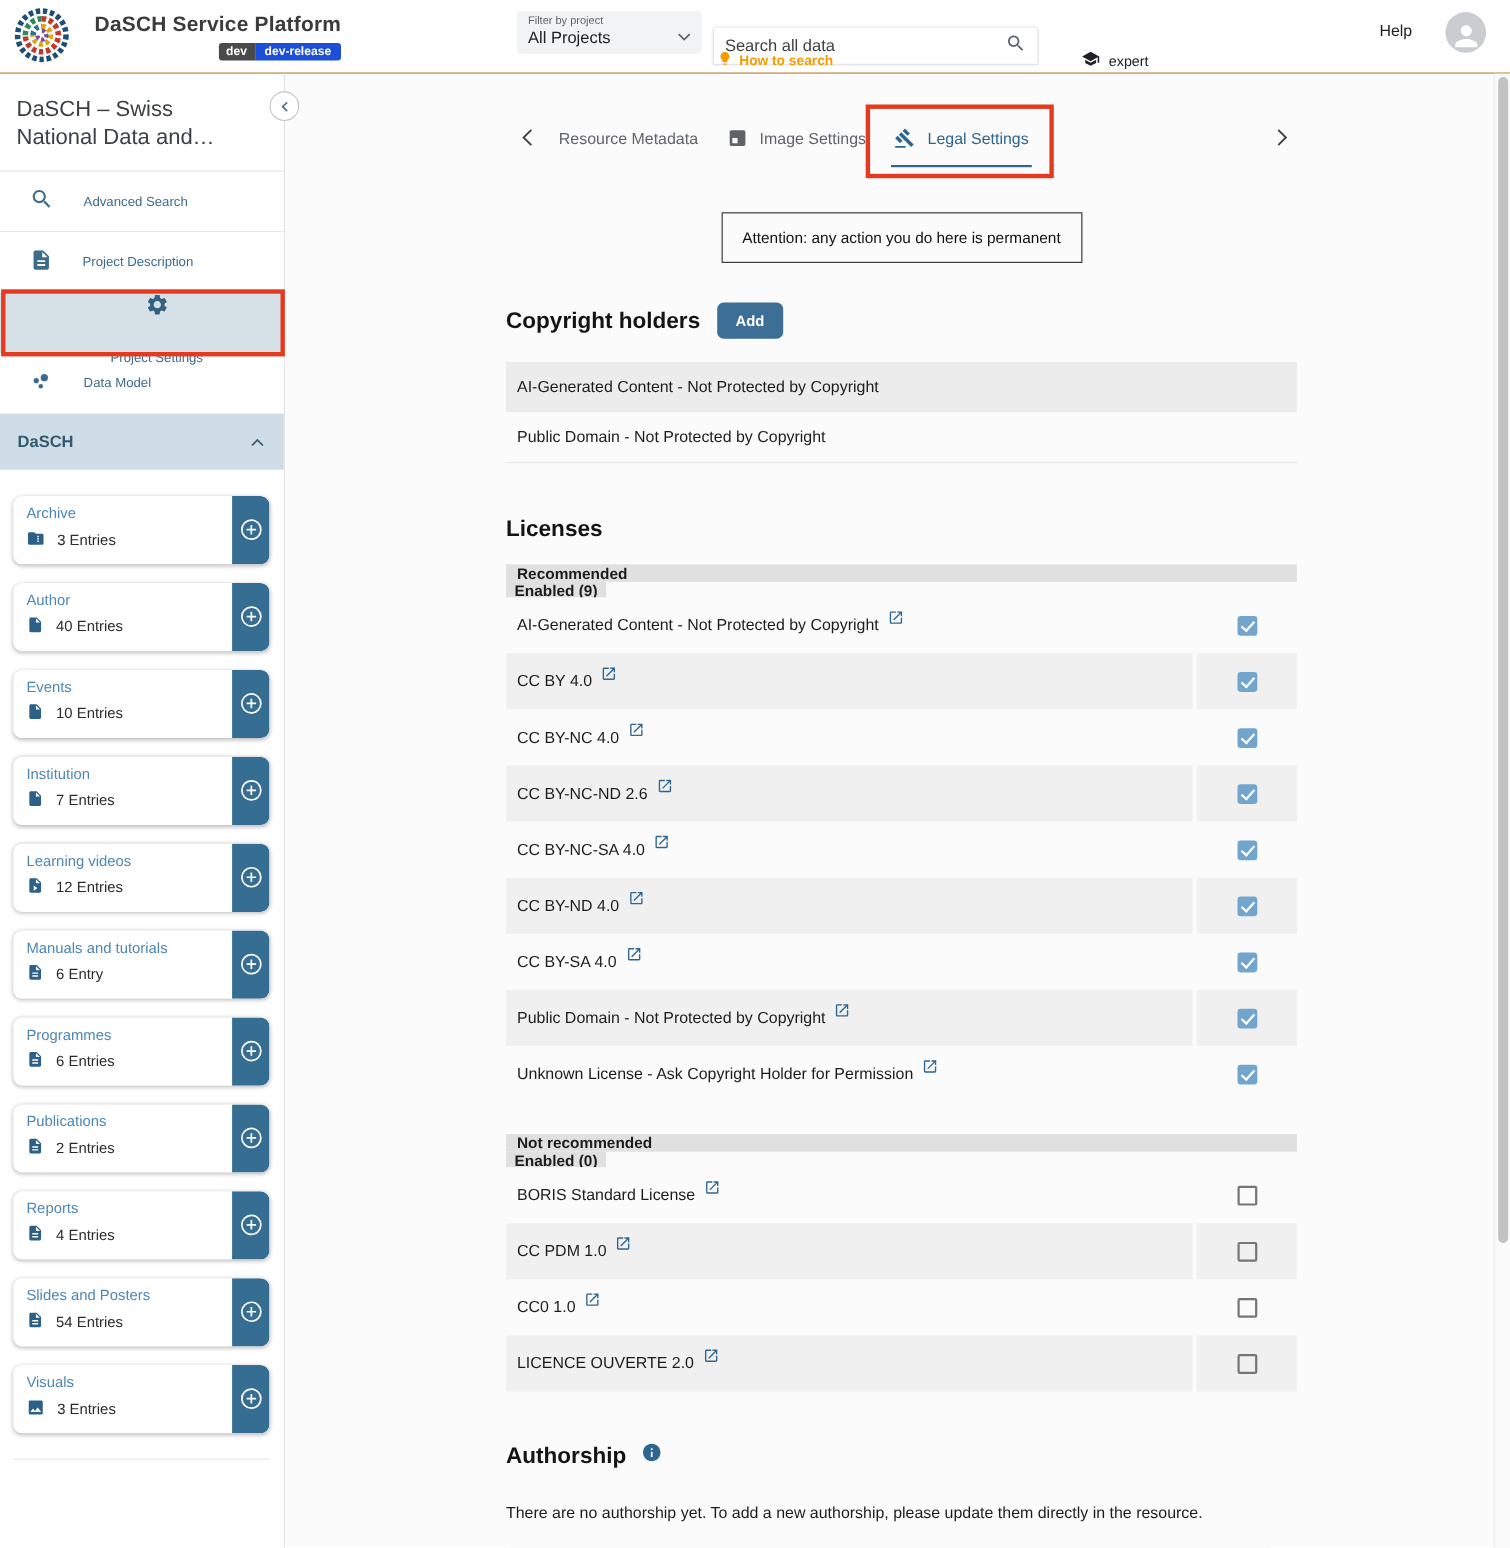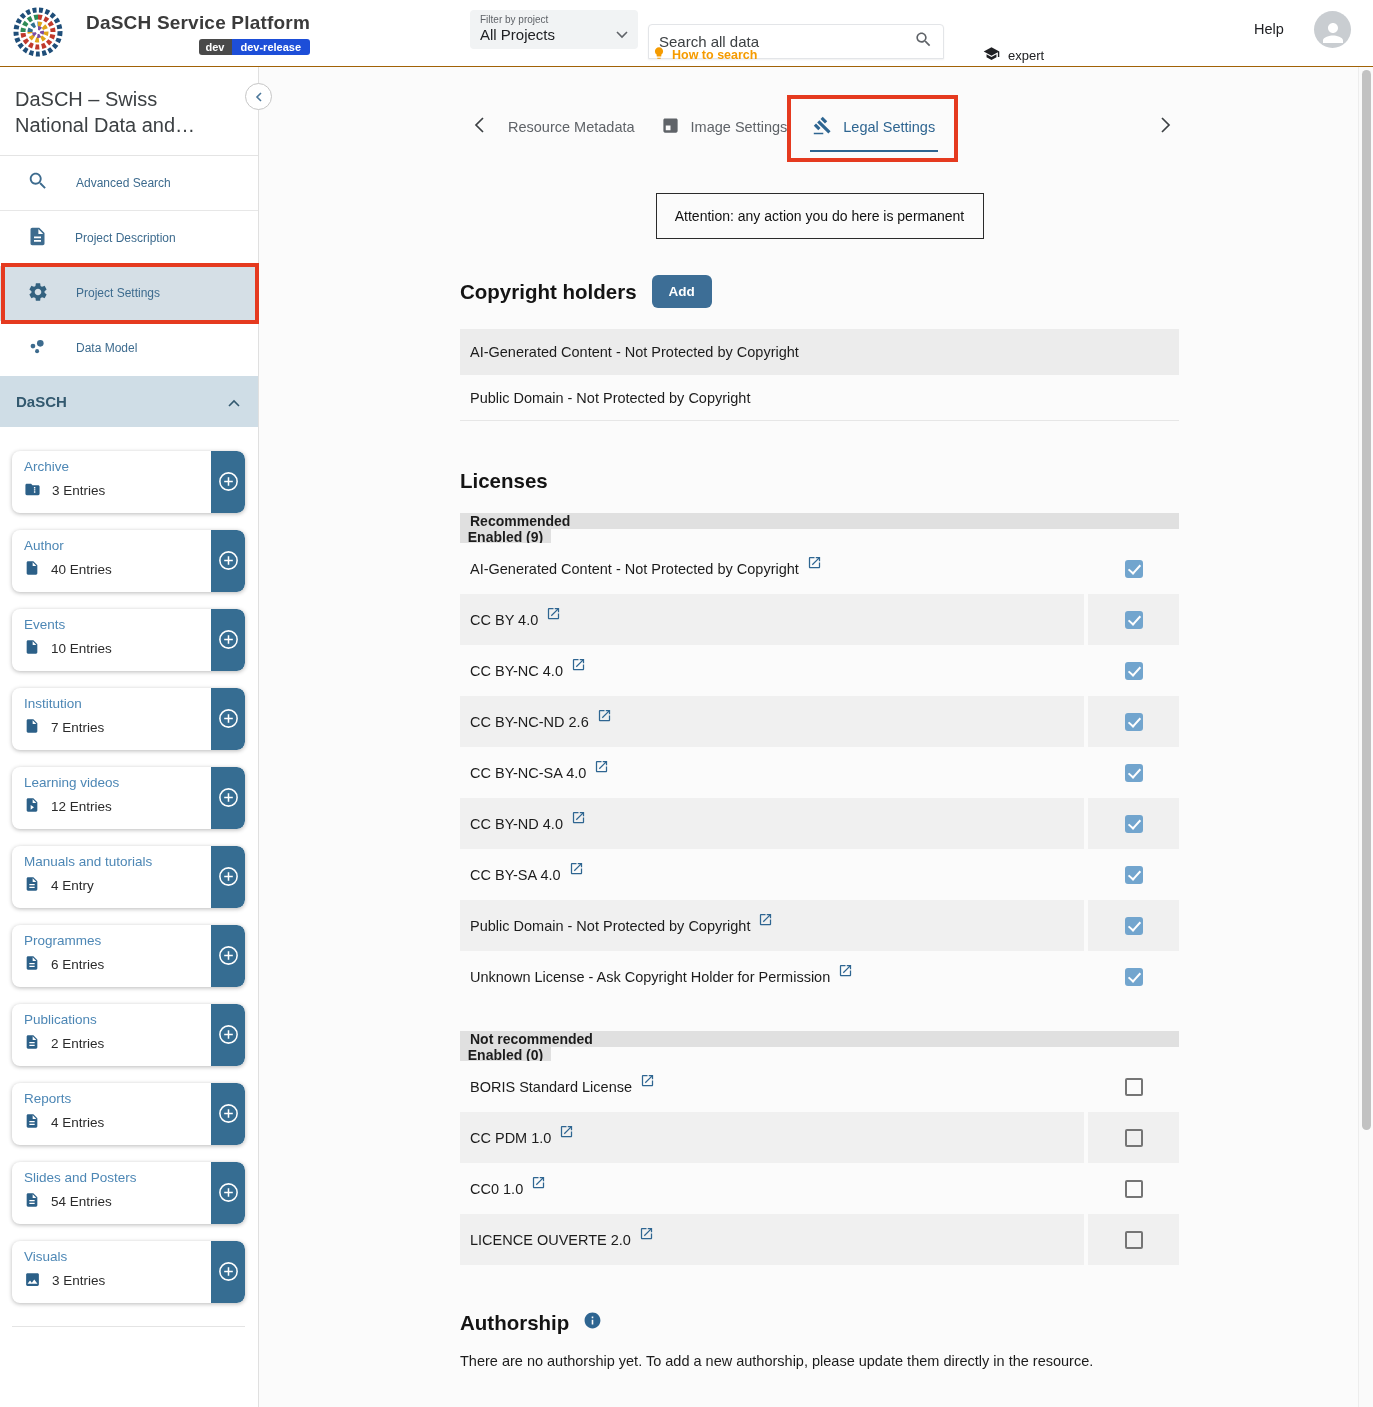--- a/index.html
+++ b/index.html
@@ -32,21 +32,21 @@
   .body-row { display:flex; height:1340px; }
   .sidebar { width:259px; background:#fff; border-right:1px solid #e0e0e0; position:relative; }
   .main { flex:1; background:#fbfbfb; position:relative; }
 
   
   .project-title { padding:19px 40px 16px 15px; font-size:20px; color:#3c4043; line-height:1.32; border-bottom:1px solid #e4e4e4; position:relative; }
   .collapse-btn { position:absolute; right:-14px; top:16px; width:27px; height:27px; border-radius:50%; border:1px solid #c6c6c6; background:#fff; display:flex; align-items:center; justify-content:center; color:#4a7699; z-index:6; cursor:pointer; }
   .nav-item { height:55px; display:flex; align-items:center; gap:27px; padding-left:27px; color:#3d6b8e; font-size:12px; cursor:pointer; }
   .nav-item svg { flex:0 0 auto; }
   .nav-item.bordered { border-bottom:1px solid #e7e7e7; }
-  .nav-item.active { background:#d5dfe6; }
+  .nav-item.active { background:#d5dfe6;flex-direction:column; }
   .annotated-nav { position:relative; }
   .red-box { position:absolute; border:4px solid #e53a1f; pointer-events:none; z-index:5; }
   .red-box.nav { left:1px; right:-1px; top:-3px; bottom:-3px; }
   .section-header { height:51px; background:#cfdde6; display:flex; align-items:center; justify-content:space-between; padding:0 18px 0 16px; color:#33596f; font-size:15px; font-weight:600; cursor:pointer; }
   .cards { padding:7px 13px 0 12px; }
   .card { height:62px; margin-top:17px; background:#fff; border-radius:8px; box-shadow:0 1px 4px rgba(0,0,0,.28); display:flex; overflow:hidden; }
   .card-left { flex:1; padding:8px 6px 0 12px; cursor:pointer; }
   .card-title { font-size:13.5px; color:#4d87b5; }
   .card-count { display:flex; align-items:center; gap:11px; margin-top:7px; font-size:13.5px; color:#2b2b2b;text-align:center; }
   .card-add { width:34px; background:#366d92; display:flex; align-items:center; justify-content:center; border-radius:0 8px 8px 0; cursor:pointer; }
@@ -84,21 +84,21 @@
   .lic-row .cell-main { flex:1; display:flex; align-items:center; padding-left:10px; font-size:14.5px; color:#1c1c1c; }
   .lic-body .lic-row:nth-child(odd) .cell-main, .lic-body .lic-row:nth-child(odd) .cell-check { background:#fbfbfb; }
   .lic-body .lic-row:nth-child(even) .cell-main, .lic-body .lic-row:nth-child(even) .cell-check { background:#f0f0f0; }
   .ext-icon { margin-left:8px; transform:translateY(-5px); cursor:pointer; }
 
   .checkbox { width:18px; height:18px; border:2px solid #757575; border-radius:2px; background:transparent; position:relative; cursor:pointer; }
   .checkbox.checked { background:#72a5ce; border-color:#72a5ce; border-radius:3px; }
   .checkbox.checked::after { content:""; position:absolute; left:4.5px; top:0.5px; width:5px; height:10px; border:solid #fff; border-width:0 2.5px 2.5px 0; transform:rotate(42deg); }
 
   .not-rec { margin-top:29px; }
-  .authorship-p { margin-top:18px; font-size:14.5px; color:#1c1c1c; }
+  .authorship-p { margin-top:32px; font-size:14.5px; color:#1c1c1c; }
 
   
   .scrollbar { position:absolute; right:0; top:0; bottom:0; width:15px; background:#fafafa; border-left:1px solid #ededed; }
   .scroll-thumb { position:absolute; top:3px; left:2.5px; width:9px; height:1060px; background:#c2c2c2; border-radius:5px; cursor:pointer; }
 </style>
 </head>
 <body>
 
 <div id="app">
 
@@ -318,21 +318,21 @@
             </div>
         </div>
 
         <div class="card">
           <div class="card-left">
             <div class="card-title">Manuals and tutorials</div>
             <div class="card-count">
                 <span><svg width="16" height="16" viewBox="0 0 24 24" fill="#2c6088">
                     <path d="M14 2H6c-1.1 0-1.99.9-1.99 2L4 20c0 1.1.89 2 1.99 2H18c1.1 0 2-.9 2-2V8l-6-6zm2 16H8v-2h8v2zm0-4H8v-2h8v2zm-3-5V3.5L18.5 9H13z"></path>
                   </svg></span>
-                <span>4 Entry</span>
+                <span>6 Entry</span>
               </div>
           </div>
           <div class="card-add">
               <svg width="23" height="23" viewBox="0 0 24 24" fill="none" stroke="#fff" stroke-width="1.6">
                 <circle cx="12" cy="12" r="9"></circle>
                 <path d="M12 7.5v9M7.5 12h9"></path>
               </svg>
             </div>
         </div>
 

